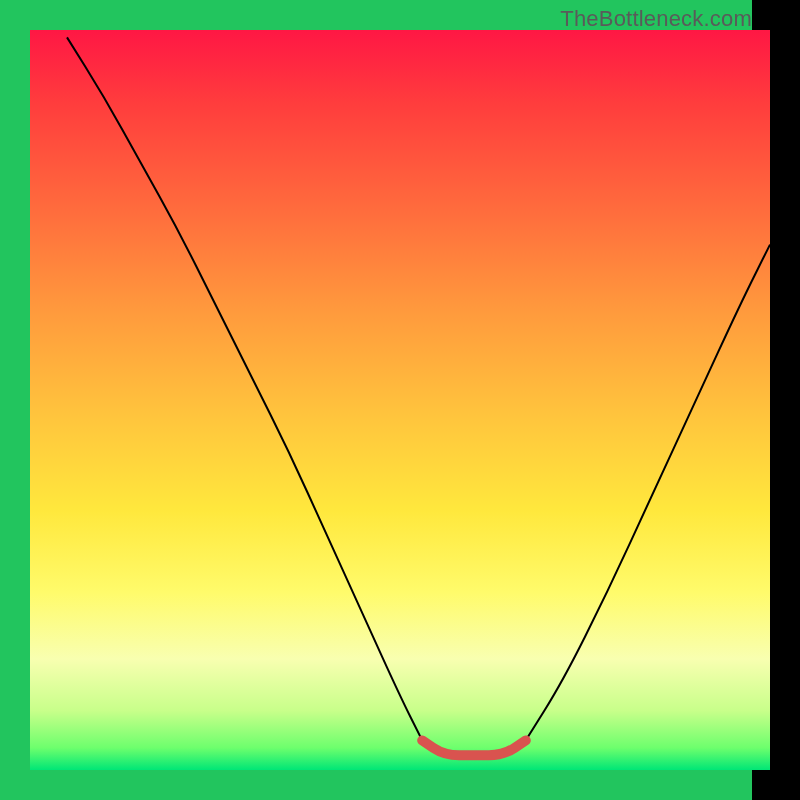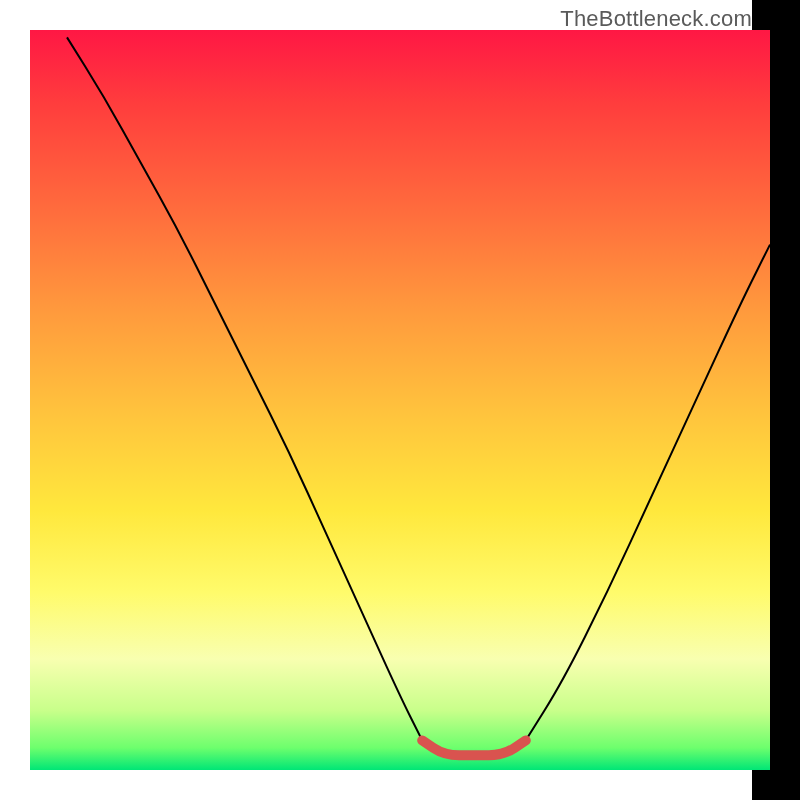--- a/index.html
+++ b/index.html
@@ -8,21 +8,21 @@
     width: 800px;
     height: 800px;
     background: #000;
     position: relative;
     font-family: Arial, sans-serif;
   }
   .container {
     width: 752px;
     height: 800px;
     position: relative;
-    background: #ffffff;
+    background: #22c55e;
   }
   .plot-area {
     position: absolute;
     left: 30px;
     top: 30px;
     width: 740px;
     height: 740px;
     background: linear-gradient(to bottom,
       #ff1744 0%,
       #ff3d3d 10%,

